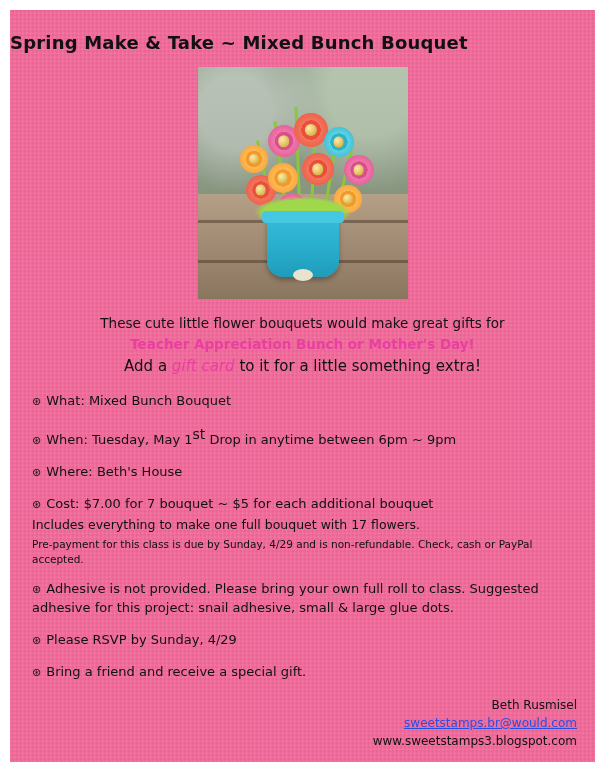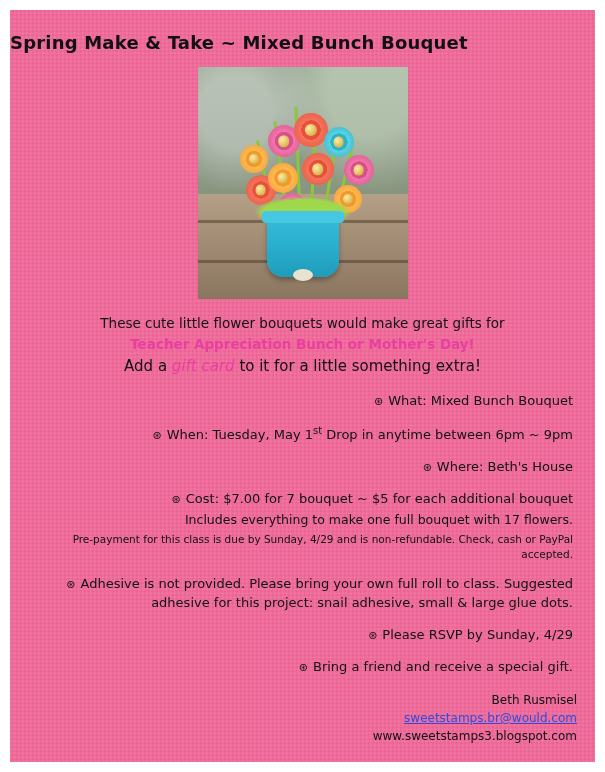--- a/index.html
+++ b/index.html
@@ -155,38 +155,37 @@
   }
   .items {
     margin: 14px 4px 0 4px;
   }
   .item {
     font-family: "DejaVu Sans", sans-serif;
     font-size: 13px;
     color: #111111;
     margin-bottom: 13px;
     line-height: 1.45;
-    text-align: right;
   }
   .bullet {
     font-size: 11px;
     margin-right: 5px;
   }
   .sub {
     display: block;
     font-size: 12.5px;
     margin-top: 2px;
   }
   .fine {
     display: block;
     font-size: 10.5px;
     margin-top: 3px;
   }
   .sup {
-    font-size: 10px;
+    font-size: 14px;
     vertical-align: super;
   }
   .contact {
     text-align: right;
     font-family: "DejaVu Sans", sans-serif;
     font-size: 12px;
     margin-top: 14px;
     line-height: 1.5;
     color: #111111;
   }

